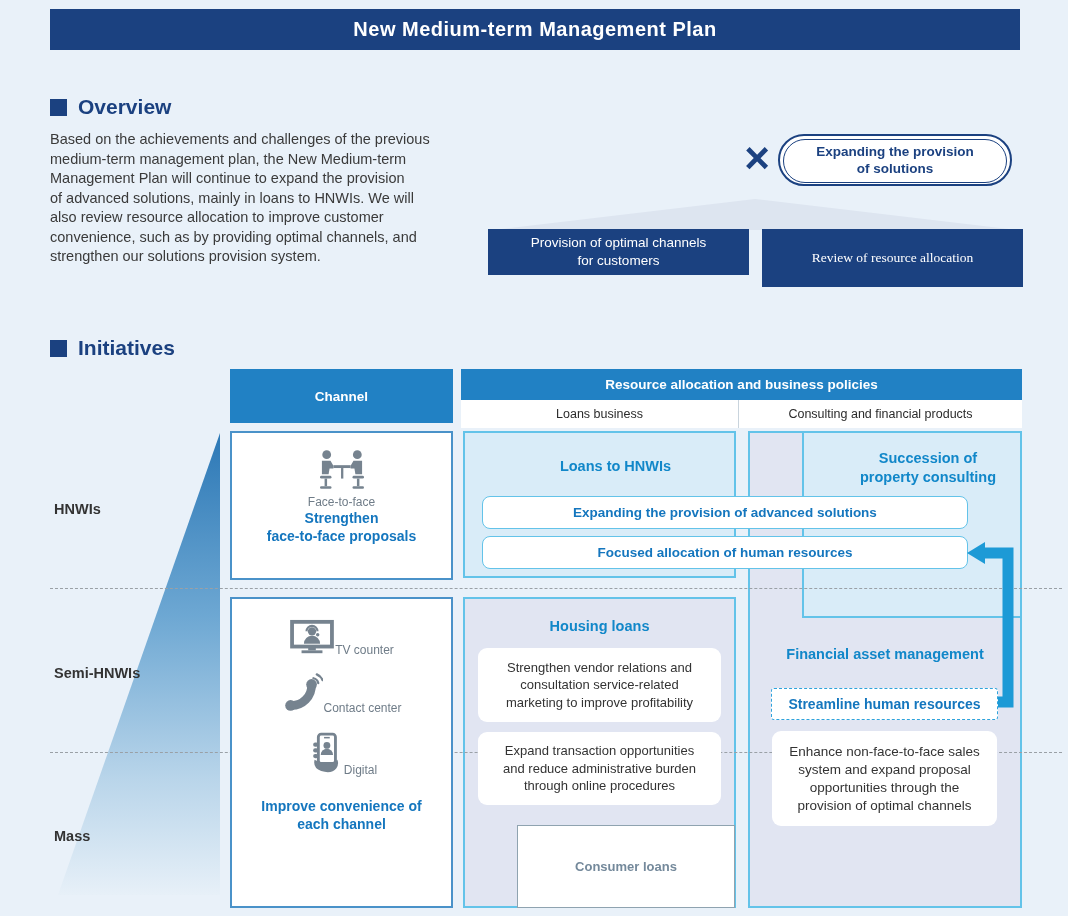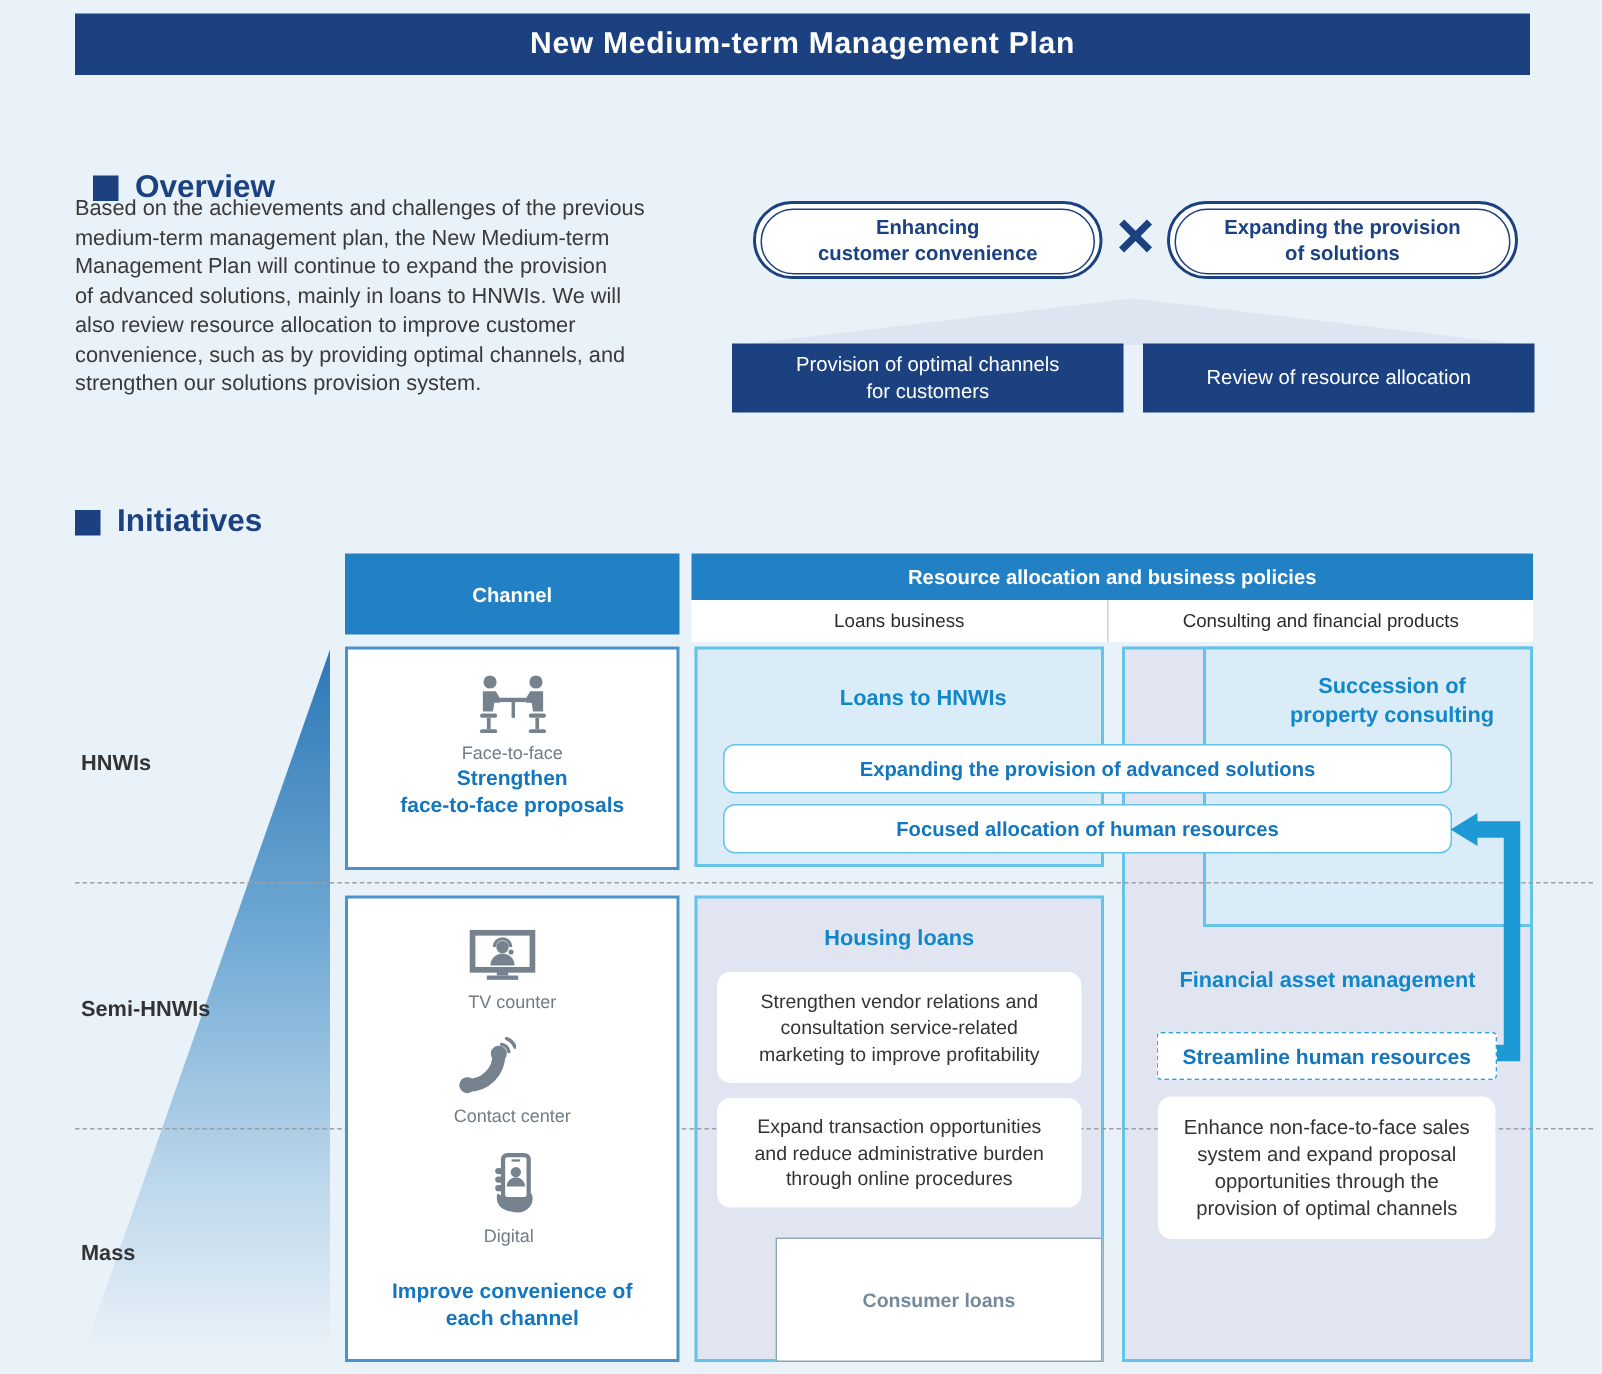--- a/index.html
+++ b/index.html
@@ -10,40 +10,40 @@
   .pre{white-space:pre-line;}
   .ctr{text-align:center;}
 
   
   .titlebar{left:50px;top:9px;width:970px;height:41px;background:#1b4180;color:#fff;
             font-size:20px;font-weight:600;letter-spacing:.5px;}
 
   
   .sec-head{display:flex;align-items:center;gap:11px;color:#1b4180;font-size:21px;font-weight:600;}
   .sec-sq{width:17px;height:17px;background:#1b4180;display:inline-block;}
-  .ov-head{left:50px;top:113px;margin-left:12px;}
+  .ov-head{left:50px;top:95px;}
   .init-head{left:50px;top:336px;}
 
   .ov-para{left:50px;top:130px;width:470px;font-size:14.5px;line-height:19.5px;color:#3a3a3a;}
 
   
   .pill{background:#fff;border:2px solid #1b4180;border-radius:28px;padding:3px;box-sizing:border-box;}
   .pill-in{border:1px solid #1b4180;border-radius:24px;height:100%;display:flex;align-items:center;
            justify-content:center;text-align:center;font-size:13.5px;font-weight:bold;color:#1b4180;
            line-height:1.25;}
   .pill-l{left:502px;top:134px;width:233px;height:52px;}
   .pill-r{left:778px;top:134px;width:234px;height:52px;}
   .xmark{left:736px;top:132px;width:42px;height:52px;font-size:44px;font-weight:bold;color:#1b4180;}
 
   .syn-tri{left:493px;top:199px;width:0;height:0;border-left:262px solid transparent;
            border-right:262px solid transparent;border-bottom:31px solid #dde5f0;}
 
   .outcome{background:#1b4180;color:#fff;font-size:13.5px;line-height:1.35;}
   .out-l{left:488px;top:229px;width:261px;height:46px;}
-  .out-r{left:762px;top:229px;width:261px;height:46px;}
+  .out-r{left:762px;top:229px;width:261px;height:58px;font-family:Liberation Serif, serif;}
 
   
   .pyr{left:50px;top:431px;}
   .seg{font-size:14.5px;font-weight:bold;color:#333;}
   .seg1{left:54px;top:501px;}
   .seg2{left:54px;top:665px;}
   .seg3{left:54px;top:828px;}
 
   .dash{border-top:1.5px dashed #9aa0a6;height:0;z-index:3;}
   .dash1{left:50px;top:588px;width:1012px;}
@@ -60,21 +60,21 @@
   .res-sub .c2{flex:1;}
 
   
   .ch-box{background:#fff;border:2px solid #4a92c9;box-sizing:border-box;z-index:4;}
   .face-box{left:230px;top:431px;width:223px;height:149px;display:flex;flex-direction:column;
             align-items:center;padding-top:14px;}
   .icon-label{font-size:12px;color:#6f7c88;margin-top:4px;}
   .ch-caption{font-size:14px;font-weight:bold;color:#1476be;line-height:1.3;}
   .ch2-box{left:230px;top:597px;width:223px;height:311px;display:flex;flex-direction:column;
            align-items:center;padding-top:20px;}
-  .grp{display:flex;flex-direction:column;align-items:flex-start;}
+  .grp{display:flex;flex-direction:row;align-items:flex-end;}
   .grp.g2{margin-top:16px;}
   .grp.g3{margin-top:16px;}
   .ch2-box .ch-caption{margin-top:20px;}
 
   
   .lite{background:#d9ecf8;border:2px solid #63c3e9;box-sizing:border-box;z-index:2;padding-left:32px;}
   .lav{background:#e1e5f2;border:2px solid #63c3e9;box-sizing:border-box;z-index:2;}
   .loans-box{left:463px;top:431px;width:273px;height:147px;}
   .housing-box{left:463px;top:597px;width:273px;height:311px;}
   .cell-title{font-size:14.5px;font-weight:bold;color:#1187c9;text-align:center;line-height:1.3;}
@@ -118,24 +118,20 @@
   </div>
 
   <div class="abs ov-para pre">Based on the achievements and challenges of the previous
 medium-term management plan, the New Medium-term
 Management Plan will continue to expand the provision
 of advanced solutions, mainly in loans to HNWIs. We will
 also review resource allocation to improve customer
 convenience, such as by providing optimal channels, and
 strengthen our solutions provision system.</div>
 
-  <div class="abs pill pill-l">
-    <div class="pill-in pre">Enhancing
-customer convenience</div>
-  </div>
   <div class="abs flexc xmark">×</div>
   <div class="abs pill pill-r">
     <div class="pill-in pre">Expanding the provision
 of solutions</div>
   </div>
 
   <div class="abs syn-tri"></div>
 
   <div class="abs flexc ctr pre outcome out-l">Provision of optimal channels
 for customers</div>

